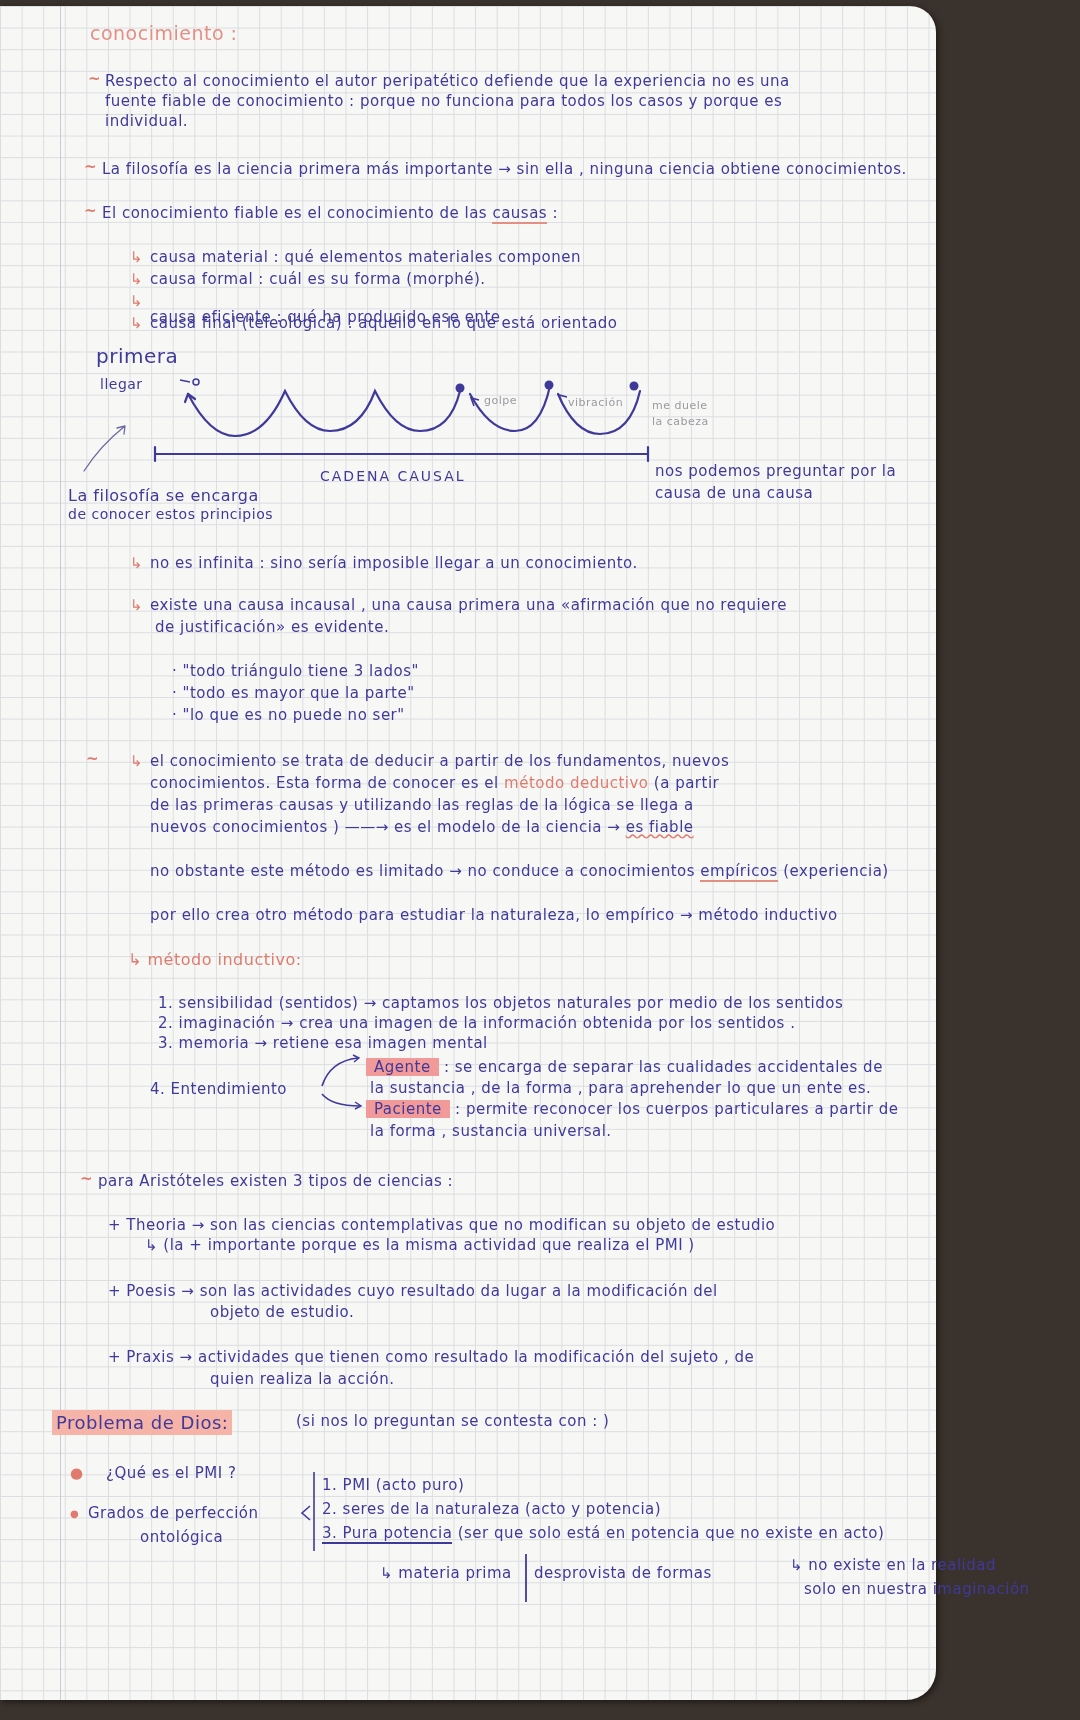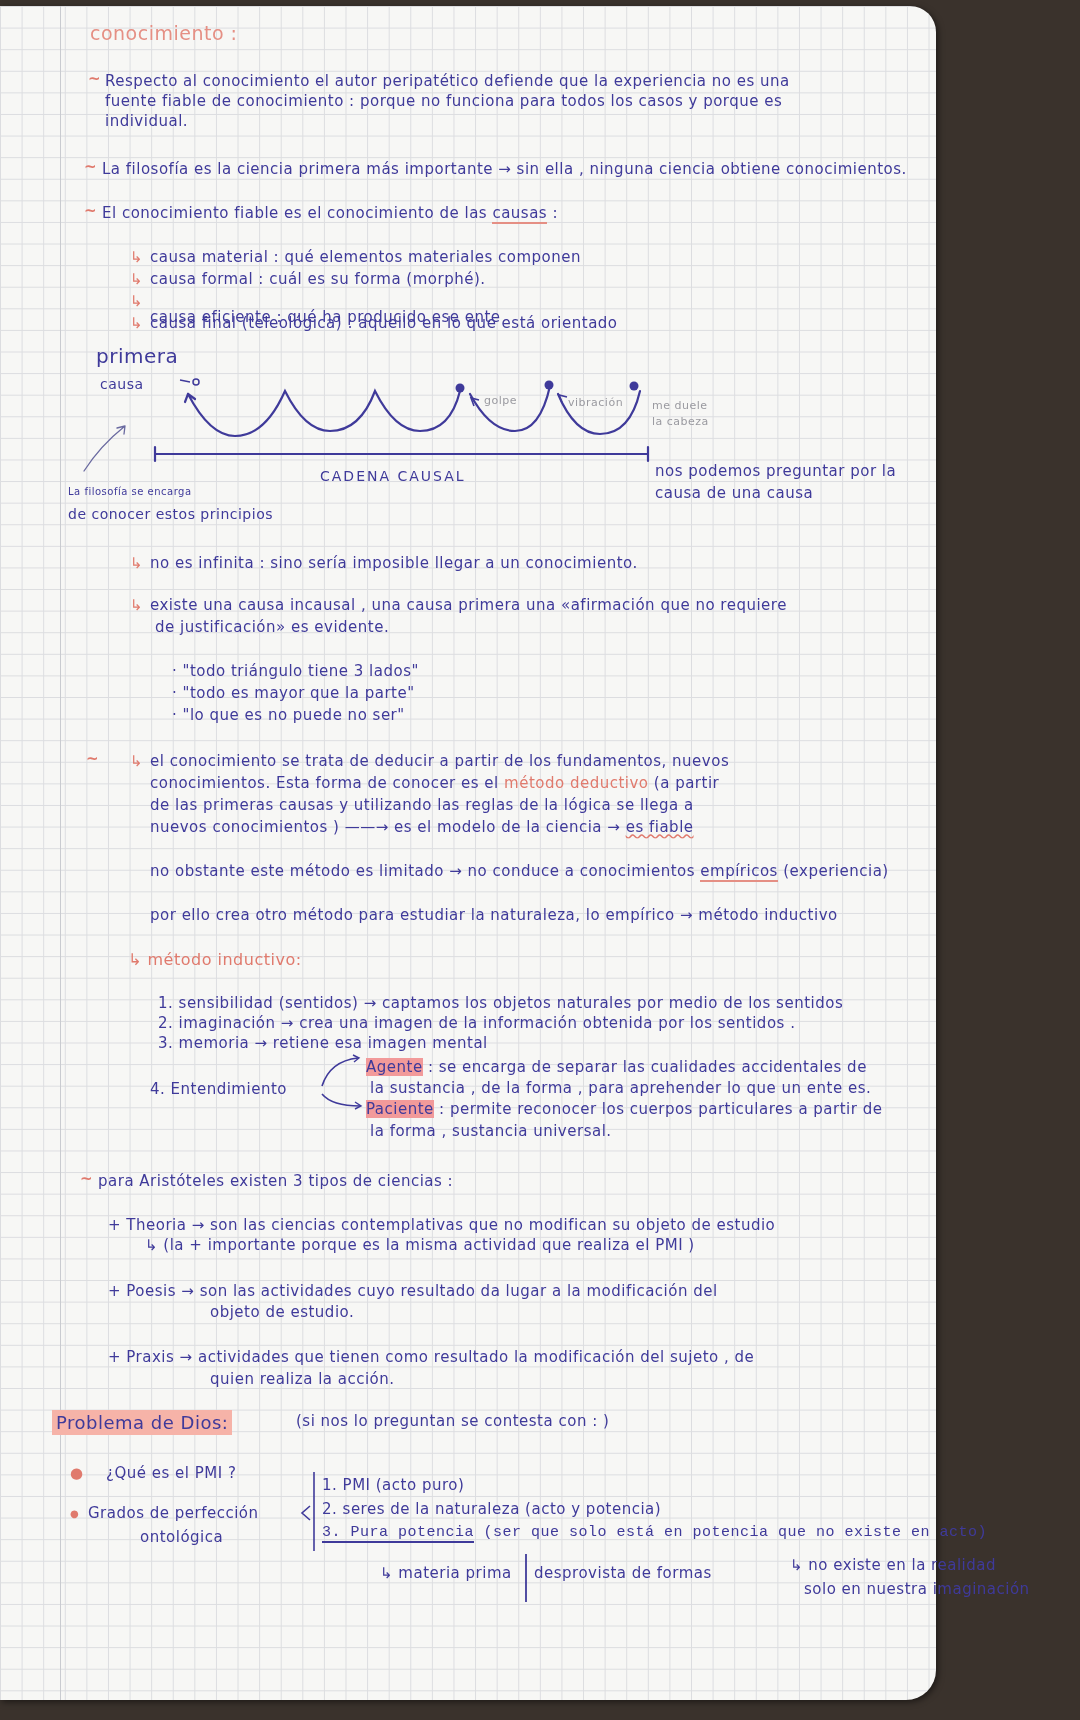--- a/index.html
+++ b/index.html
@@ -17,21 +17,21 @@
     background-size:21.6px 21.6px;
     border-radius:0 26px 30px 0;
     box-shadow: 2px 2px 6px rgba(0,0,0,0.5);
   }
   .margin-line { position:absolute; left:60px; top:0; bottom:0; width:1px; background:#c9cbd0; }
   .t { position:absolute; white-space:nowrap; color:#3f3a9a; font-size:15px; letter-spacing:0.5px; }
   .red { color:#e07a6d; }
   .title { font-size:19px; color:#e58f84; }
   .tilde { color:#e07a6d; font-weight:bold; }
   .hl { background:#f6b3a8; padding:2px 4px; }
-  .hl-small { background:#f29a9a; padding:0 0; }
+  .hl-small { background:#f29a9a; padding:0 8px; }
   .pencil { color:#9a9aa0; font-size:11px; }
   .ul-red { border-bottom:2px solid #e58f84; }
   .ul-wavy { text-decoration: underline wavy #e07a6d; }
   .ul-plain { border-bottom:2px solid #3f3a9a; }
   svg { position:absolute; overflow:visible; }
 </style>
 </head>
 <body>
 
 <div class="page">
@@ -57,21 +57,21 @@
   <div class="t red" style="left:130px;top:242px;">↳</div>
   <div class="t" style="left:150px;top:242px;">causa material : qué elementos materiales componen</div>
   <div class="t red" style="left:130px;top:264px;">↳</div>
   <div class="t" style="left:150px;top:264px;">causa formal : cuál es su forma (morphé).</div>
   <div class="t red" style="left:130px;top:286px;">↳</div>
   <div class="t" style="left:150px;top:302px;">causa eficiente : qué ha producido ese ente</div>
   <div class="t red" style="left:130px;top:308px;">↳</div>
   <div class="t" style="left:150px;top:308px;">causa final (teleológica) : aquello en lo que está orientado</div>
 
   <div class="t" style="left:96px;top:338px;font-size:20px;">primera</div>
-  <div class="t" style="left:100px;top:370px;font-size:14px;">causa</div>
+  <div class="t" style="left:100px;top:370px;font-size:14px;">llegar</div>
 
   <svg style="left:0;top:0;" width="1072" height="500">
     <g fill="none" stroke="#3f3a9a" stroke-width="2.2" stroke-linecap="round">
       <path d="M188 388 Q210 430 235 430 Q265 430 285 385 Q305 425 330 425 Q360 425 375 385 Q395 425 420 425 Q450 425 460 385"></path>
       <path d="M470 388 Q490 425 515 425 Q540 425 550 380"></path>
       <path d="M558 388 Q575 428 600 428 Q630 428 640 385"></path>
       <path d="M188 388 l-3 8 M188 388 l7 5"></path>
       <path d="M155 448 L648 448"></path>
       <path d="M155 441 L155 455"></path>
       <path d="M648 441 L648 455"></path>
@@ -87,21 +87,21 @@
   </svg>
 
   <div class="t pencil" style="left:484px;top:388px;">golpe</div>
   <div class="t pencil" style="left:568px;top:390px;">vibración</div>
   <div class="t pencil" style="left:652px;top:393px;">me duele</div>
   <div class="t pencil" style="left:652px;top:409px;">la cabeza</div>
 
   <div class="t" style="left:320px;top:462px;font-size:14px;letter-spacing:2px;">CADENA CAUSAL</div>
   <div class="t" style="left:655px;top:456px;">nos podemos preguntar por la</div>
   <div class="t" style="left:655px;top:478px;">causa de una causa</div>
-  <div class="t" style="left:68px;top:480px;font-size:10px;">La filosofía se encarga</div>
+  <div class="t" style="left:68px;top:480px;font-size:16px;">La filosofía se encarga</div>
   <div class="t" style="left:68px;top:500px;font-size:14px;">de conocer estos principios</div>
 
   <div class="t red" style="left:130px;top:548px;">↳</div>
   <div class="t" style="left:150px;top:548px;">no es infinita : sino sería imposible llegar a un conocimiento.</div>
   <div class="t red" style="left:130px;top:590px;">↳</div>
   <div class="t" style="left:150px;top:590px;">existe una causa incausal , una causa primera una «afirmación que no requiere</div>
   <div class="t" style="left:155px;top:612px;">de justificación» es evidente.</div>
 
   <div class="t" style="left:172px;top:656px;">· <span>"todo triángulo tiene 3 lados"</span></div>
   <div class="t" style="left:172px;top:678px;">· <span>"todo es mayor que la parte"</span></div>
@@ -171,21 +171,21 @@
   <div class="t" style="left:140px;top:1522px;">ontológica</div>
 
   <svg style="left:0;top:0;" width="1072" height="1720">
     <path d="M314 1466 L314 1545" stroke="#3f3a9a" stroke-width="1.6"></path>
     <path d="M310 1500 l-8 7 l8 7" fill="none" stroke="#3f3a9a" stroke-width="1.6"></path>
     <path d="M526 1548 L526 1596" stroke="#3f3a9a" stroke-width="1.8"></path>
   </svg>
 
   <div class="t" style="left:322px;top:1470px;">1. PMI (acto puro)</div>
   <div class="t" style="left:322px;top:1494px;">2. seres de la naturaleza (acto y potencia)</div>
-  <div class="t" style="left:322px;top:1518px;font-family:Liberation Mono, monospace;">
+  <div class="t" style="left:322px;top:1518px;">
     <span class="ul-plain">3. Pura potencia</span>
     <span>(ser que solo está en potencia que no existe en acto)</span>
   </div>
   <div class="t" style="left:380px;top:1558px;">↳ materia prima</div>
   <div class="t" style="left:534px;top:1558px;">desprovista de formas</div>
   <div class="t" style="left:790px;top:1550px;">↳ no existe en la realidad</div>
   <div class="t" style="left:804px;top:1574px;">solo en nuestra imaginación</div>
 </div>
 
 </body></html>

